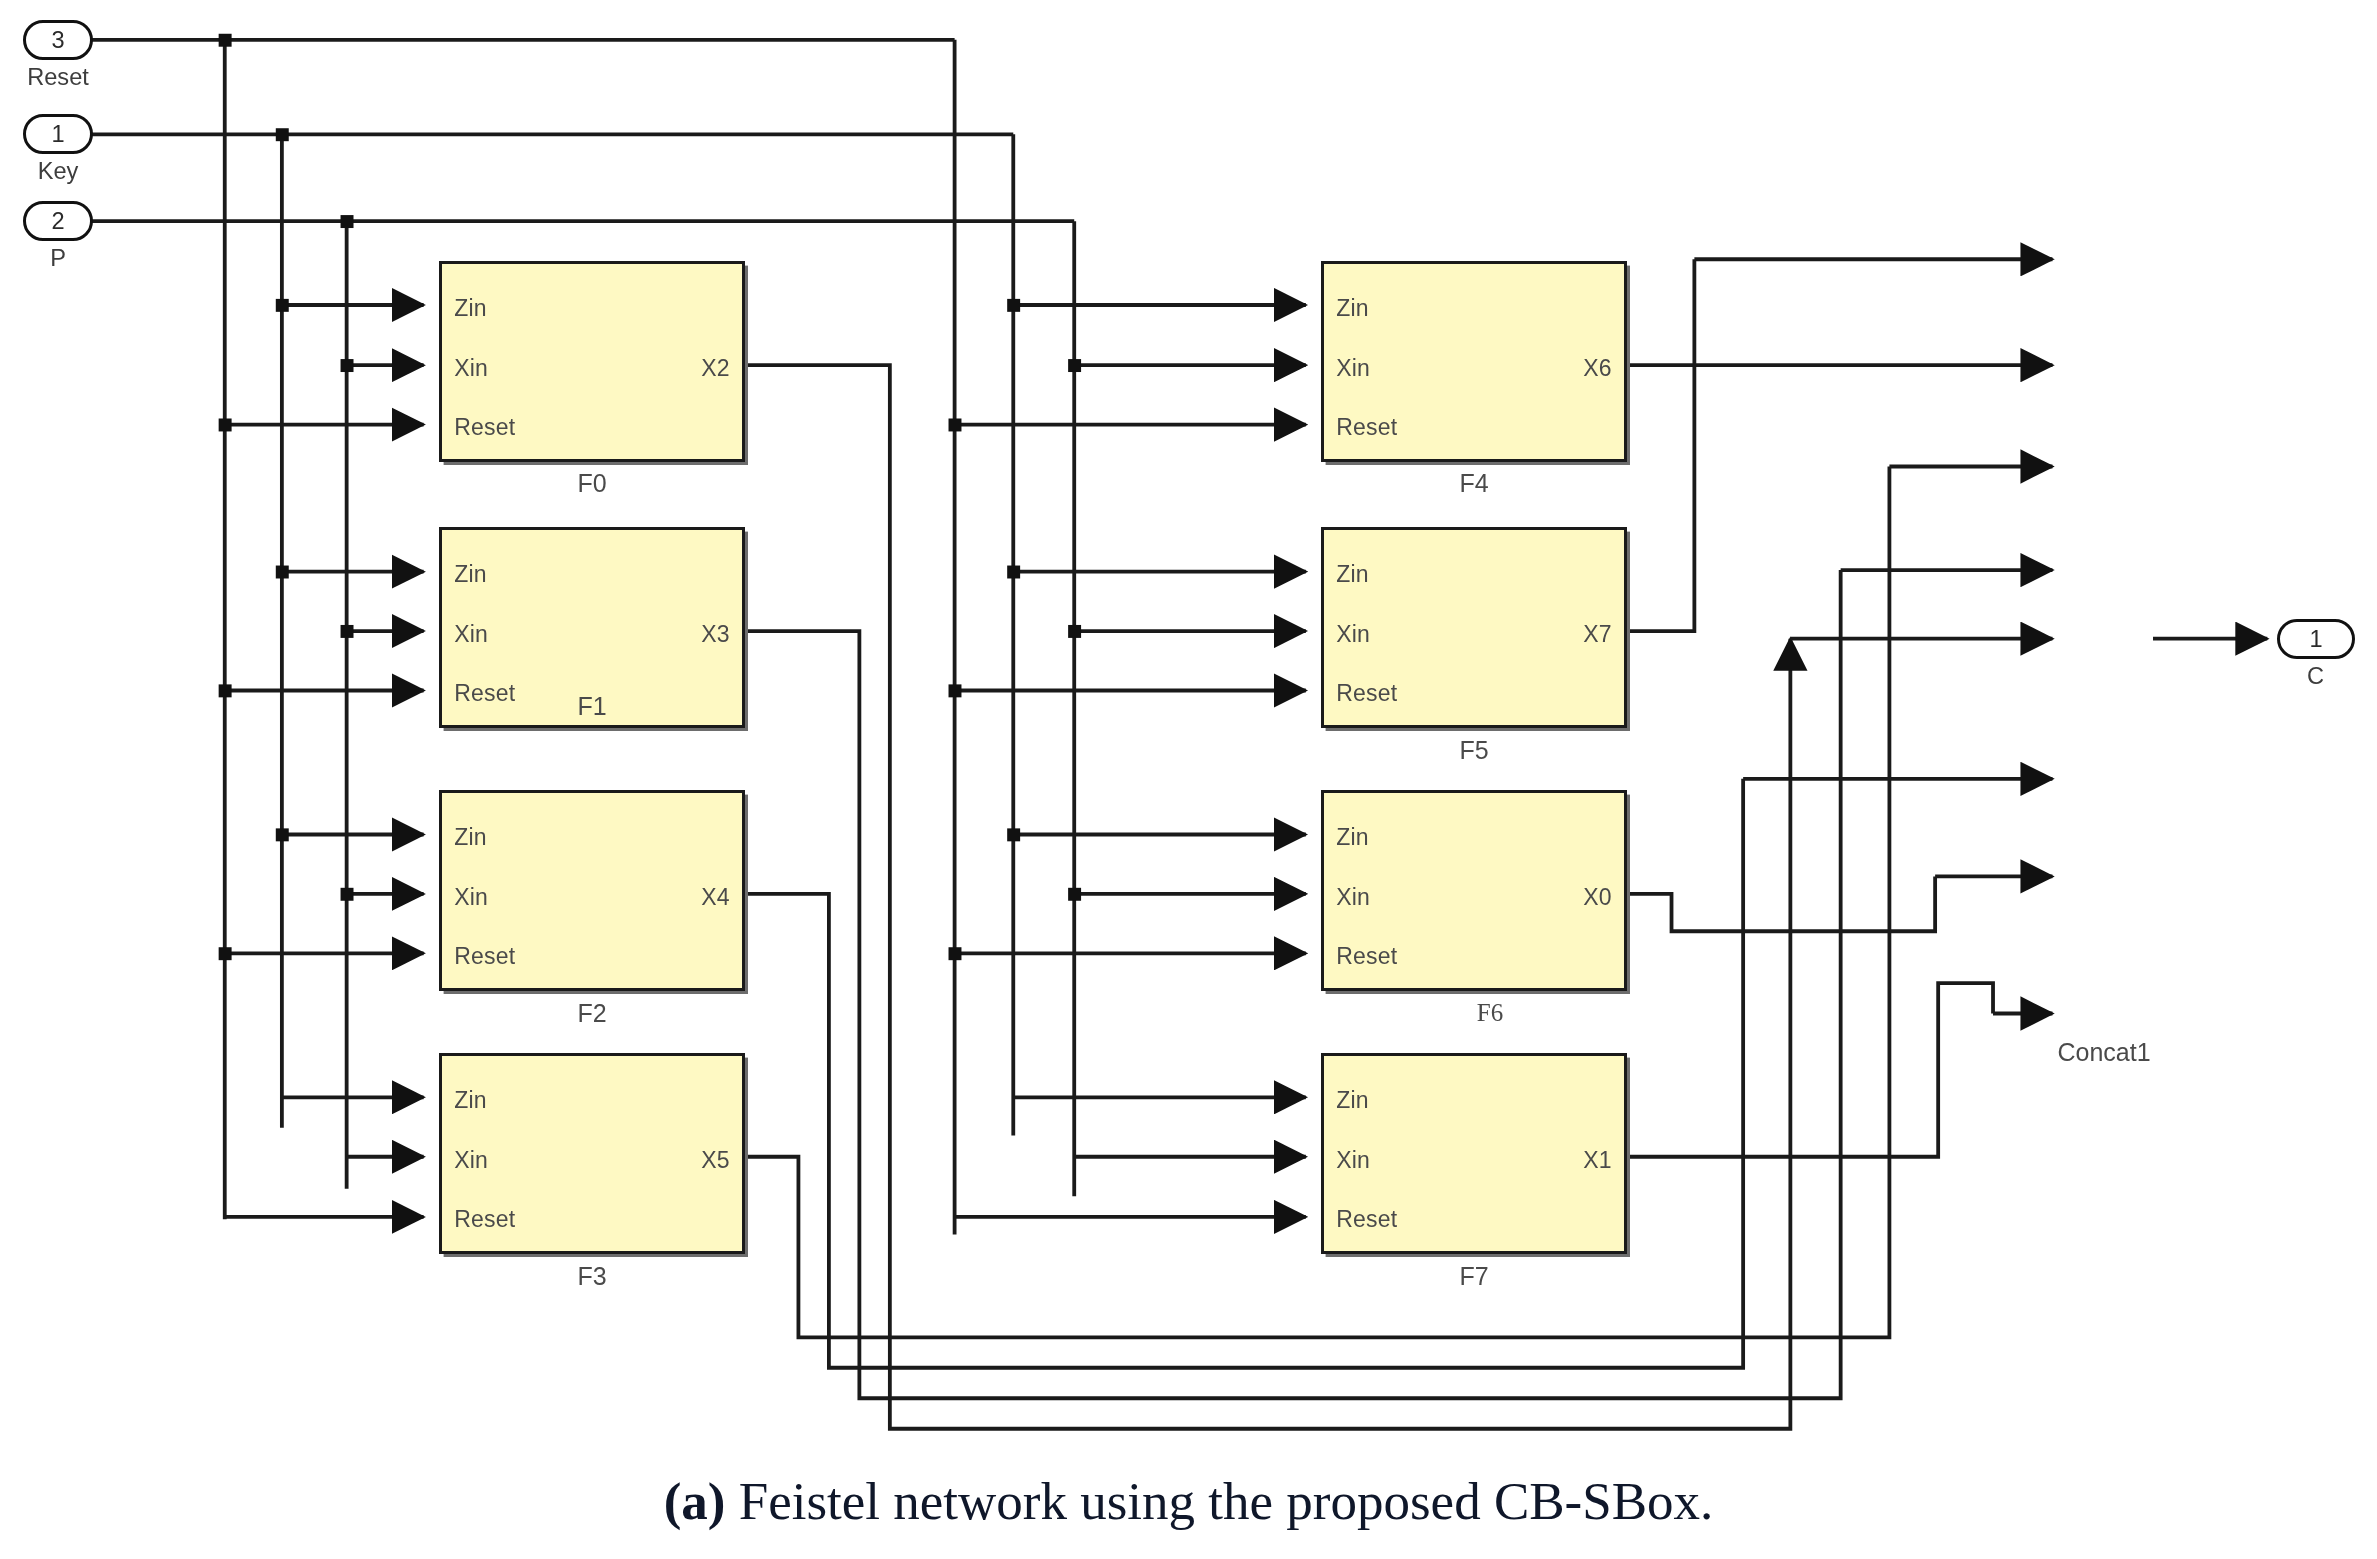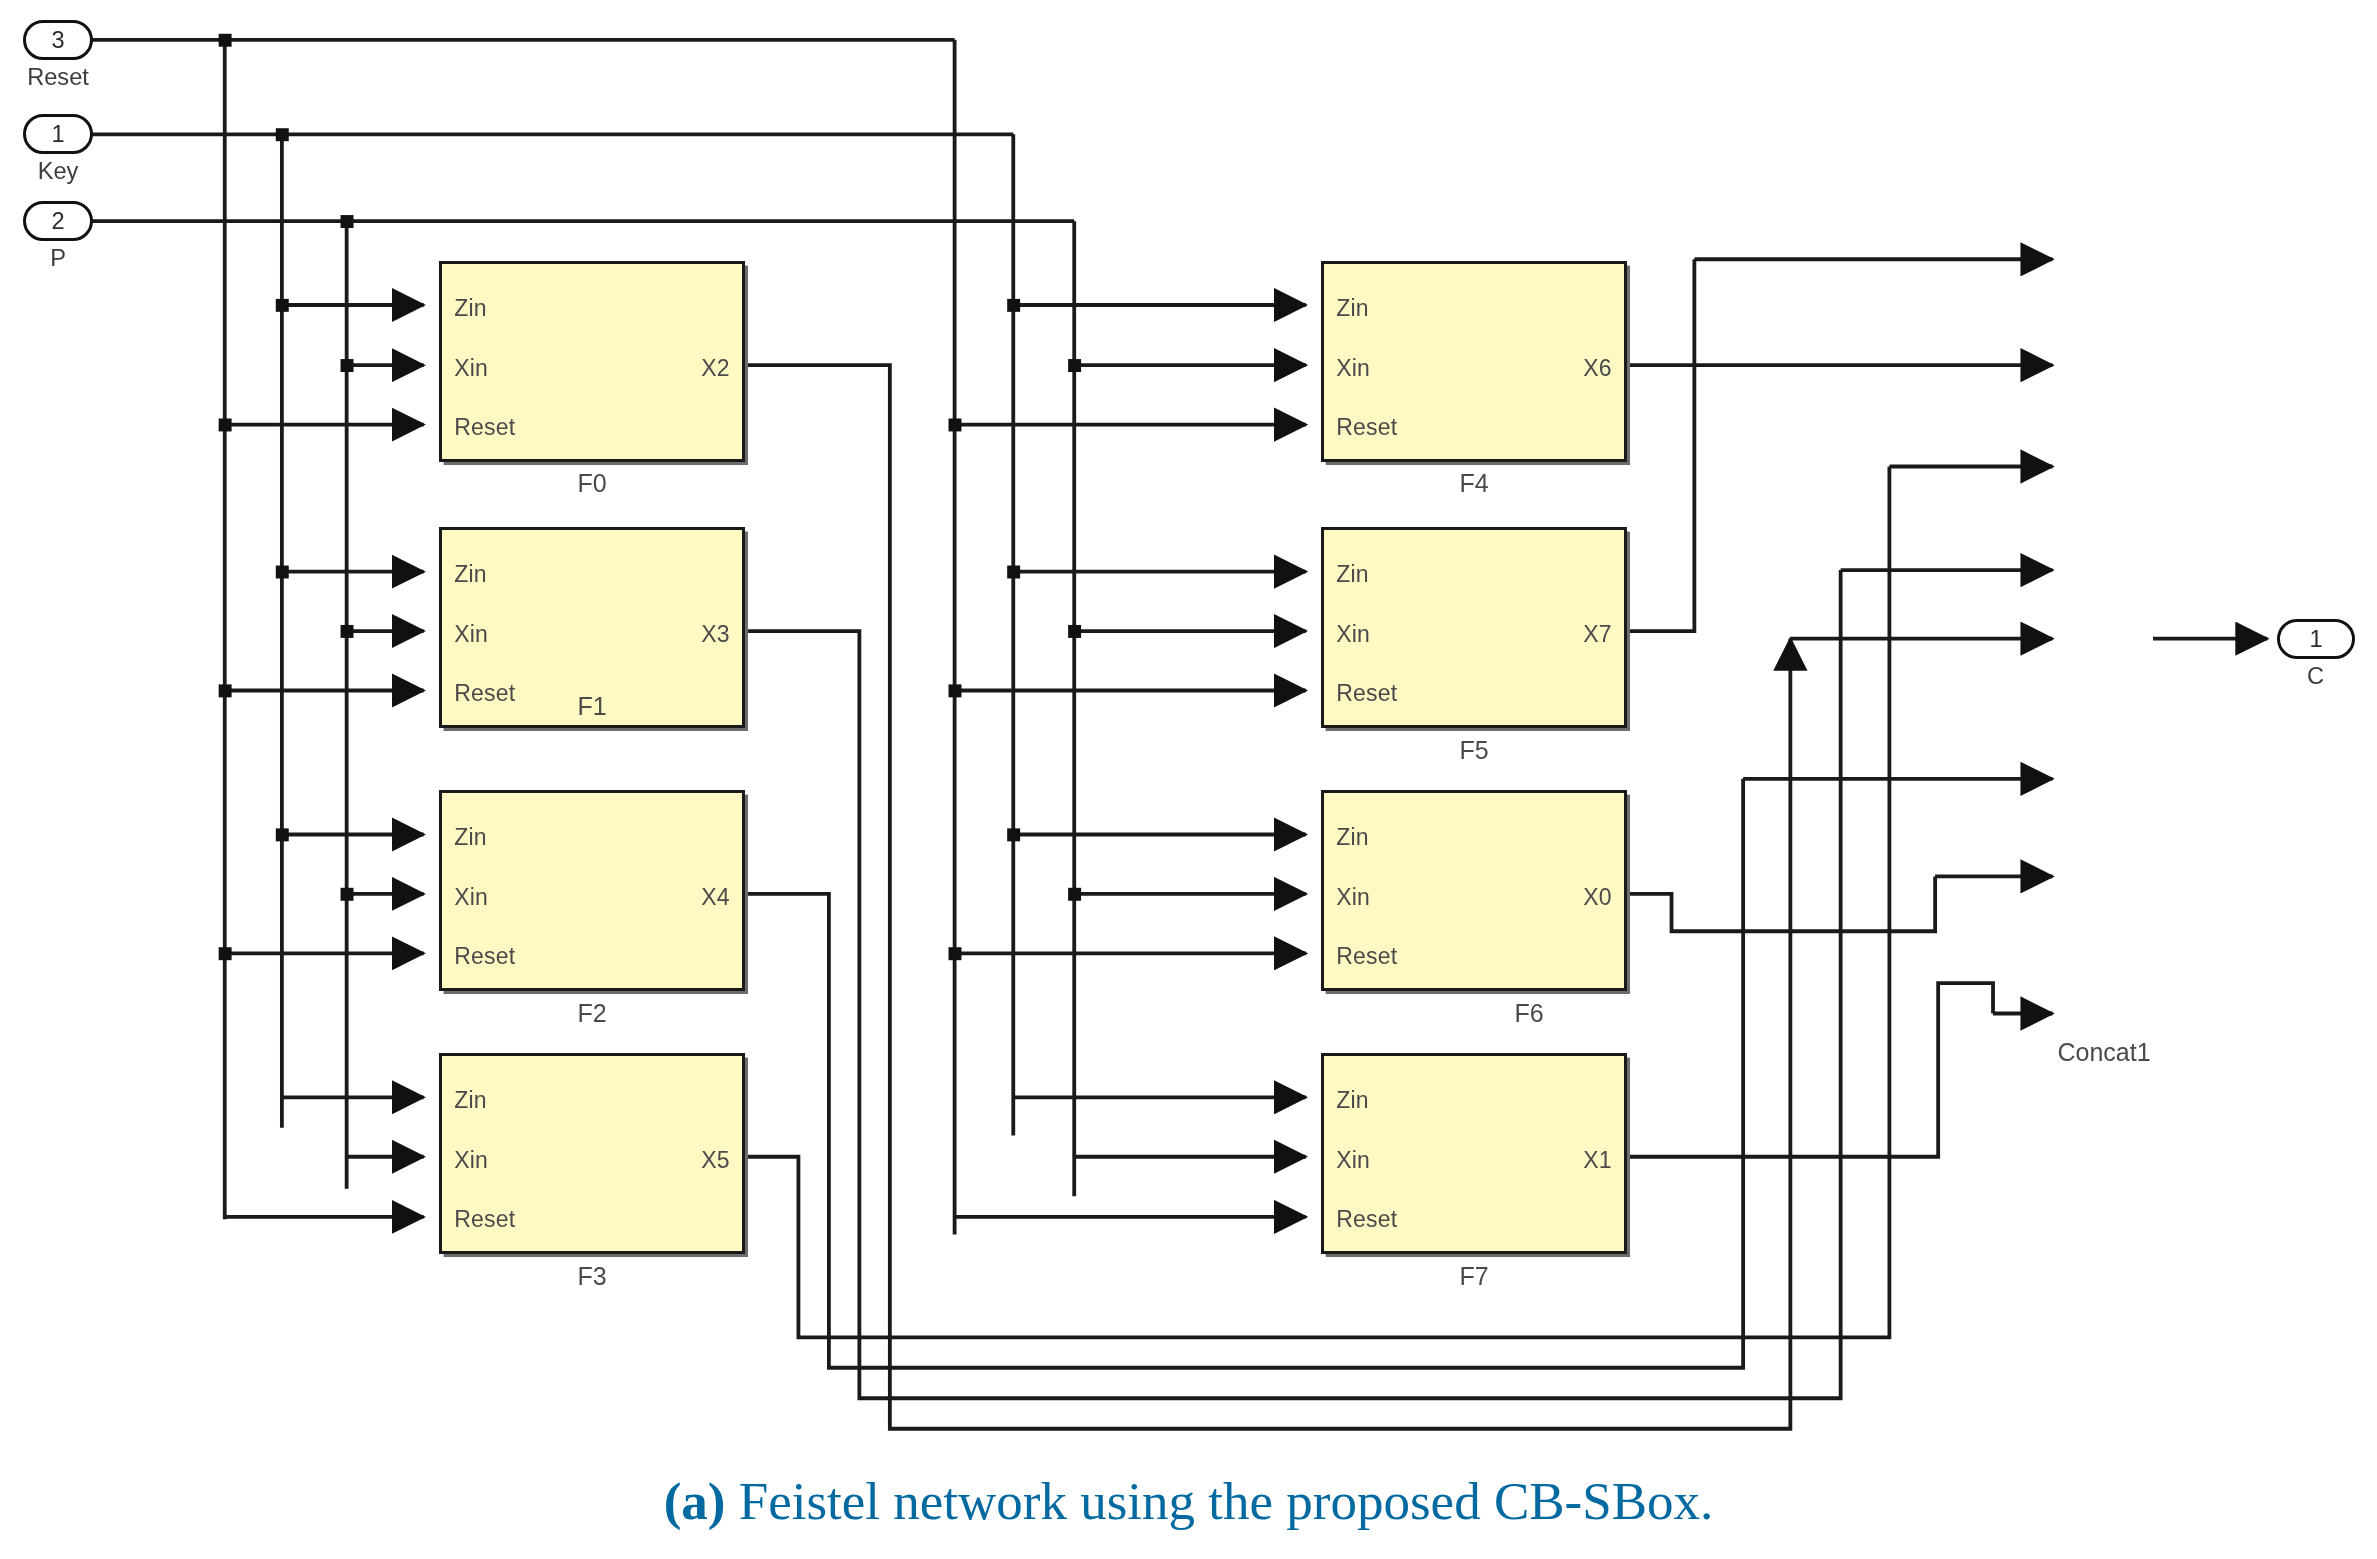--- a/index.html
+++ b/index.html
@@ -26,21 +26,21 @@
   .concat{position:absolute;background:#bfc8e3;border:3px solid #111111;box-sizing:border-box;
           box-shadow:4.6px 3.8px 0 -0.8px #3b3b55;}
   .cpin{position:absolute;font-size:23px;color:#1d1d2b;font-weight:bold;left:10.7px;
         font-family:"Liberation Sans",sans-serif;}
   .csym{position:absolute;left:3px;width:100%;text-align:center;color:#fdf6e0;
         font-size:64px;line-height:1;font-family:"DejaVu Sans",sans-serif;font-weight:bold;}
   .ccat{position:absolute;font-size:23px;color:#1d1d2b;font-weight:bold;
         font-family:"Liberation Sans",sans-serif;}
 
   #caption{position:absolute;left:0;width:2377px;text-align:center;
-           font-family:"Liberation Serif",serif;font-size:53px;color:#0369a1;}
+           font-family:"Liberation Serif",serif;font-size:53px;color:#0f172a;}
   #caption b{font-weight:bold;}
 </style>
 </head>
 <body>
 
 <div id="page">
 
   <svg id="canvas" viewBox="0 0 3120 2047" xmlns="http://www.w3.org/2000/svg">
     <defs>
       <marker id="ah" markerWidth="9" markerHeight="9" refX="8.4" refY="4.5" orient="auto" markerUnits="strokeWidth">
@@ -206,21 +206,21 @@
     <span class="pin pin-right" style="top:91px;">X7</span>
   </div>
   <div class="blabel" style="left:1321px;top:736px;width:306px;">F5</div>
 
   <div class="fblock" style="left:1321px;top:790px;width:306px;height:201px;">
     <span class="pin pin-left" style="top:30.5px;">Zin</span>
     <span class="pin pin-left" style="top:91px;">Xin</span>
     <span class="pin pin-left" style="top:150px;">Reset</span>
     <span class="pin pin-right" style="top:91px;">X0</span>
   </div>
-  <div class="blabel" style="left:1376px;top:999px;width:306px;">F6</div>
+  <div class="blabel" style="left:1337px;top:999px;width:306px;font-family:Liberation Serif, serif;">F6</div>
 
   <div class="fblock" style="left:1321px;top:1053px;width:306px;height:201px;">
     <span class="pin pin-left" style="top:30.5px;">Zin</span>
     <span class="pin pin-left" style="top:91px;">Xin</span>
     <span class="pin pin-left" style="top:150px;">Reset</span>
     <span class="pin pin-right" style="top:91px;">X1</span>
   </div>
   <div class="blabel" style="left:1321px;top:1262px;width:306px;">F7</div>
 
   <div class="blabel" style="left:1986px;top:1038px;width:236px;">Concat1</div>

